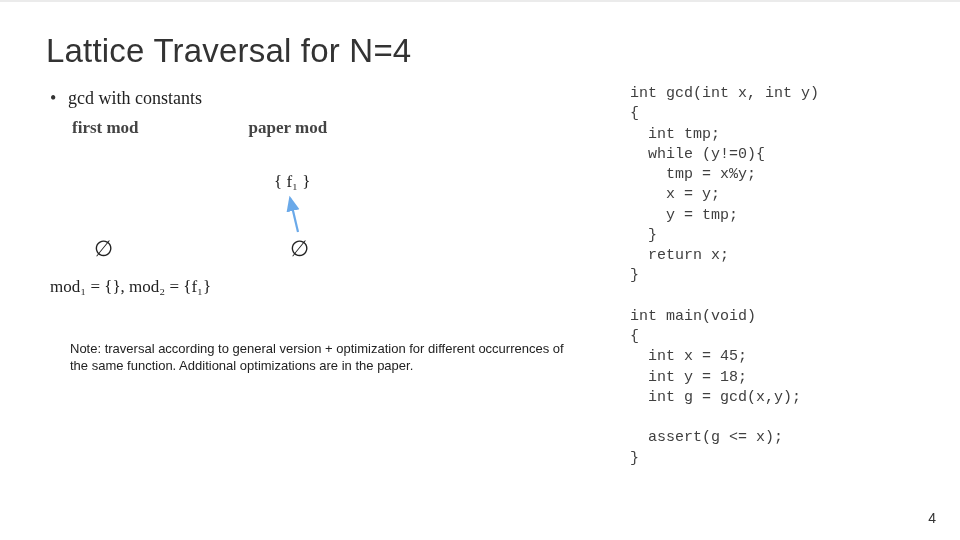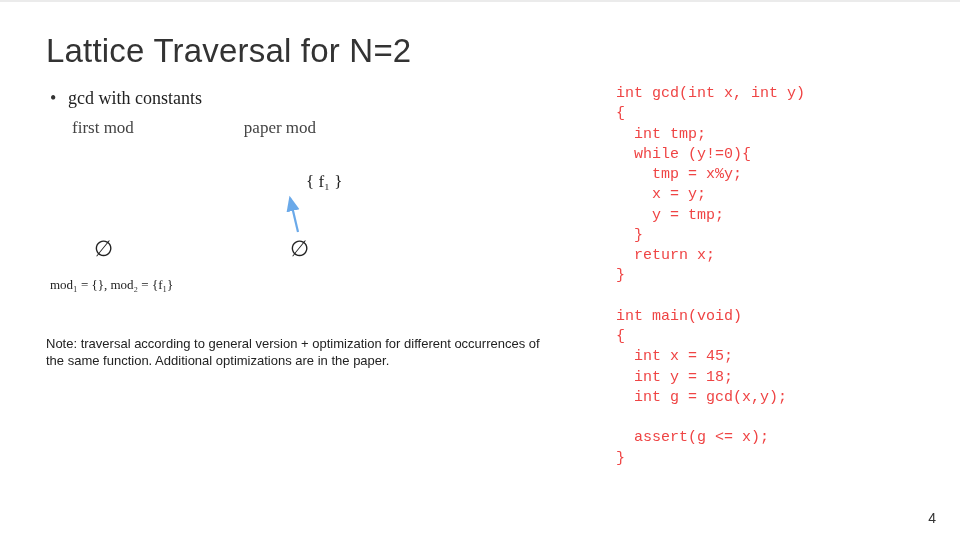--- a/index.html
+++ b/index.html
@@ -24,34 +24,34 @@
     font-family: "Arial", "Helvetica Neue", sans-serif;
     font-size: 33px;
     font-weight: 400;
     color: #333;
     margin: 0 0 14px 0;
     letter-spacing: 0.2px;
   }
   .columns {
     display: flex;
     flex-direction: row;
-    gap: 0;
+    gap: 14px;
   }
   .left {
     width: 570px;
     flex: 0 0 570px;
     position: relative;
   }
   .right {
     flex: 1;
     font-family: "Courier New", monospace;
     font-size: 15px;
     line-height: 1.35;
     white-space: pre;
-    color: #ef4444;
+    color: #404040;
   }
   ul.bullets {
     list-style: none;
     margin: 0 0 8px 0;
     padding: 0;
     font-family: "Palatino Linotype", "Book Antiqua", Georgia, serif;
     font-size: 18px;
     line-height: 1.35;
   }
   ul.bullets li {
@@ -66,55 +66,55 @@
     top: 0;
     color: #333;
   }
   .mod-labels {
     display: flex;
     gap: 110px;
     margin-top: 6px;
     margin-left: 26px;
     font-family: "Palatino Linotype", "Book Antiqua", Georgia, serif;
     font-size: 17px;
-    font-weight: normal;
+    font-weight: bold;
     color: #444;
   }
   .diagram {
     position: relative;
     height: 130px;
     margin-top: 4px;
   }
   .diag-label {
     position: absolute;
     font-family: "Cambria Math", "Times New Roman", serif;
     font-size: 17px;
-    margin-left: 32px;
   }
   .empty-set {
     position: absolute;
     font-family: "Cambria Math", "Times New Roman", serif;
     font-size: 22px;
   }
   .arrow-svg {
     position: absolute;
   }
   .below-text {
     font-family: "Palatino Linotype", "Book Antiqua", Georgia, serif;
-    font-size: 13px;
+    font-size: 17px;
     line-height: 1.35;
     margin-top: 4px;
     margin-left: 4px;
   }
   .note {
     font-family: "Arial", sans-serif;
     font-size: 13px;
     line-height: 1.3;
     color: #222;
     margin-top: 42px;
+    margin-left: 24px;
     max-width: 500px;
   }
   .pagenum {
     position: absolute;
     right: 24px;
     bottom: 14px;
     font-family: "Arial", sans-serif;
     font-size: 14px;
     color: #333;
   }
@@ -125,21 +125,21 @@
     background: #777;
     opacity: 0.15;
   }
 </style>
 </head>
 <body>
 
 <div class="slide">
   <div class="topbar"></div>
 
-  <h1 class="title">Lattice Traversal for N=2</h1>
+  <h1 class="title">Lattice Traversal for N=4</h1>
 
   <div class="columns">
 
     <div class="left">
 
       <ul class="bullets">
         <li>
           <span>gcd with constants</span>
         </li>
       </ul>

